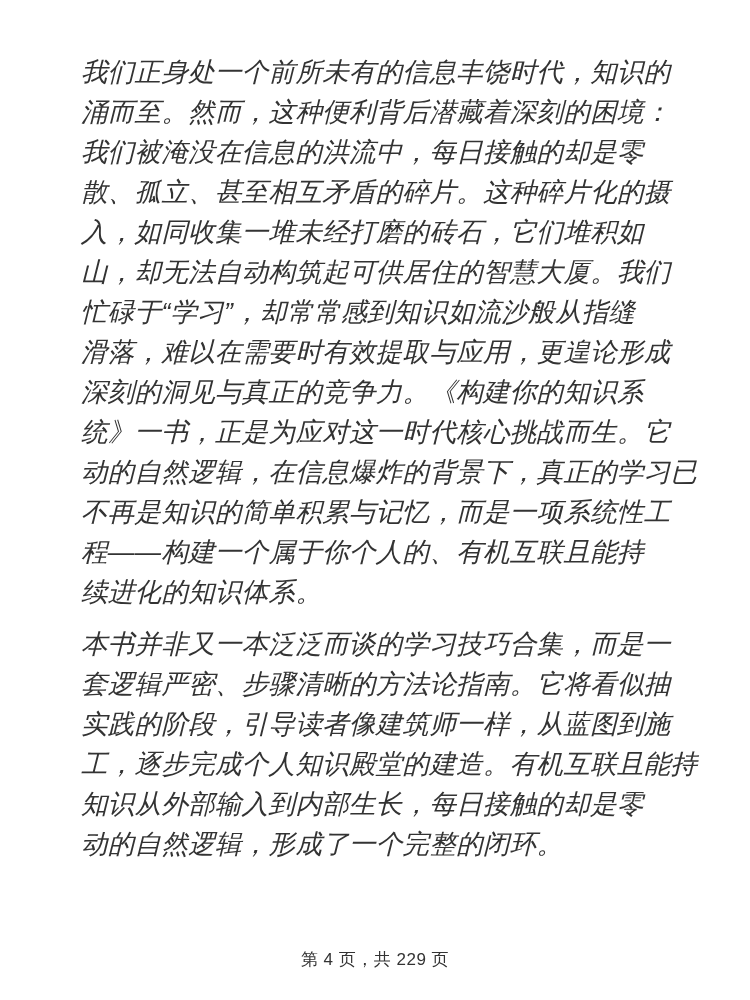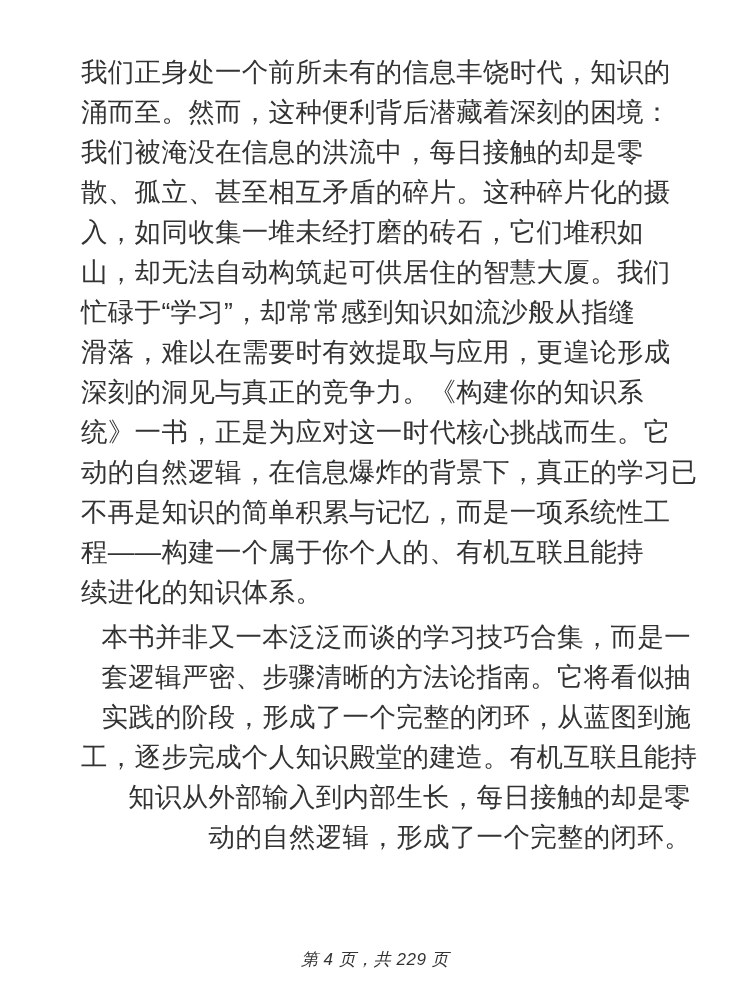--- a/index.html
+++ b/index.html
@@ -20,38 +20,37 @@
     left: 81px;
     top: 52px;
     width: 610px;
     color: #333333;
     font-size: 26.5px;
     line-height: 40px;
     letter-spacing: 0.3px;
     text-align: left;
   }
   .paragraph + .paragraph {
-    margin-top: 5px;
-    text-align: right;
+    margin-top: 12px;
   }
   .line {
     white-space: nowrap;
     height: 40px;
+    font-style: italic;
   }
   .footer {
     position: absolute;
     left: 0;
     right: 0;
     top: 948px;
     text-align: center;
     font-size: 17px;
     line-height: 24px;
     color: #333333;
     letter-spacing: 0.5px;
-    font-style: italic;
   }
 </style>
 </head>
 <body>
 
 <div class="page">
   <div class="content">
       <div class="paragraph">
         <div class="line">我们正身处一个前所未有的信息丰饶时代，知识的</div>
         <div class="line">涌而至。然而，这种便利背后潜藏着深刻的困境：</div>
@@ -64,21 +63,21 @@
         <div class="line">深刻的洞见与真正的竞争力。《构建你的知识系</div>
         <div class="line">统》一书，正是为应对这一时代核心挑战而生。它</div>
         <div class="line">动的自然逻辑，在信息爆炸的背景下，真正的学习已</div>
         <div class="line">不再是知识的简单积累与记忆，而是一项系统性工</div>
         <div class="line">程——构建一个属于你个人的、有机互联且能持</div>
         <div class="line">续进化的知识体系。</div>
       </div>
       <div class="paragraph">
         <div class="line">本书并非又一本泛泛而谈的学习技巧合集，而是一</div>
         <div class="line">套逻辑严密、步骤清晰的方法论指南。它将看似抽</div>
-        <div class="line">实践的阶段，形成了一个完整的闭环，从蓝图到施</div>
+        <div class="line">实践的阶段，引导读者像建筑师一样，从蓝图到施</div>
         <div class="line">工，逐步完成个人知识殿堂的建造。有机互联且能持</div>
         <div class="line">知识从外部输入到内部生长，每日接触的却是零</div>
         <div class="line">动的自然逻辑，形成了一个完整的闭环。</div>
       </div>
     </div>
   <div class="footer">
     <span>第 4 页，共 229 页</span>
   </div>
 </div>
 

